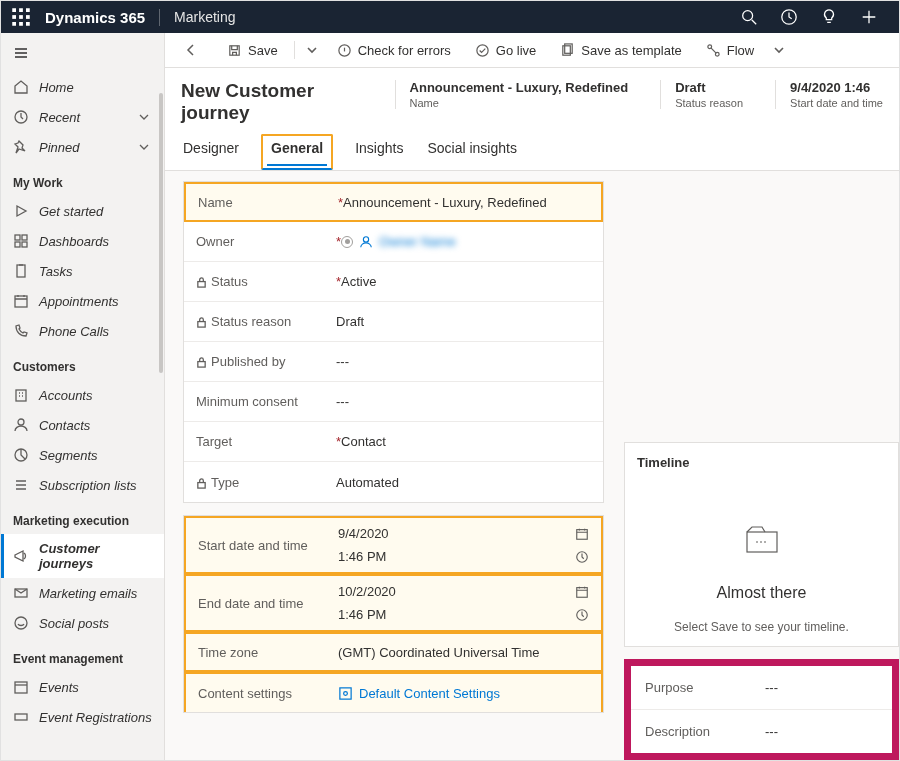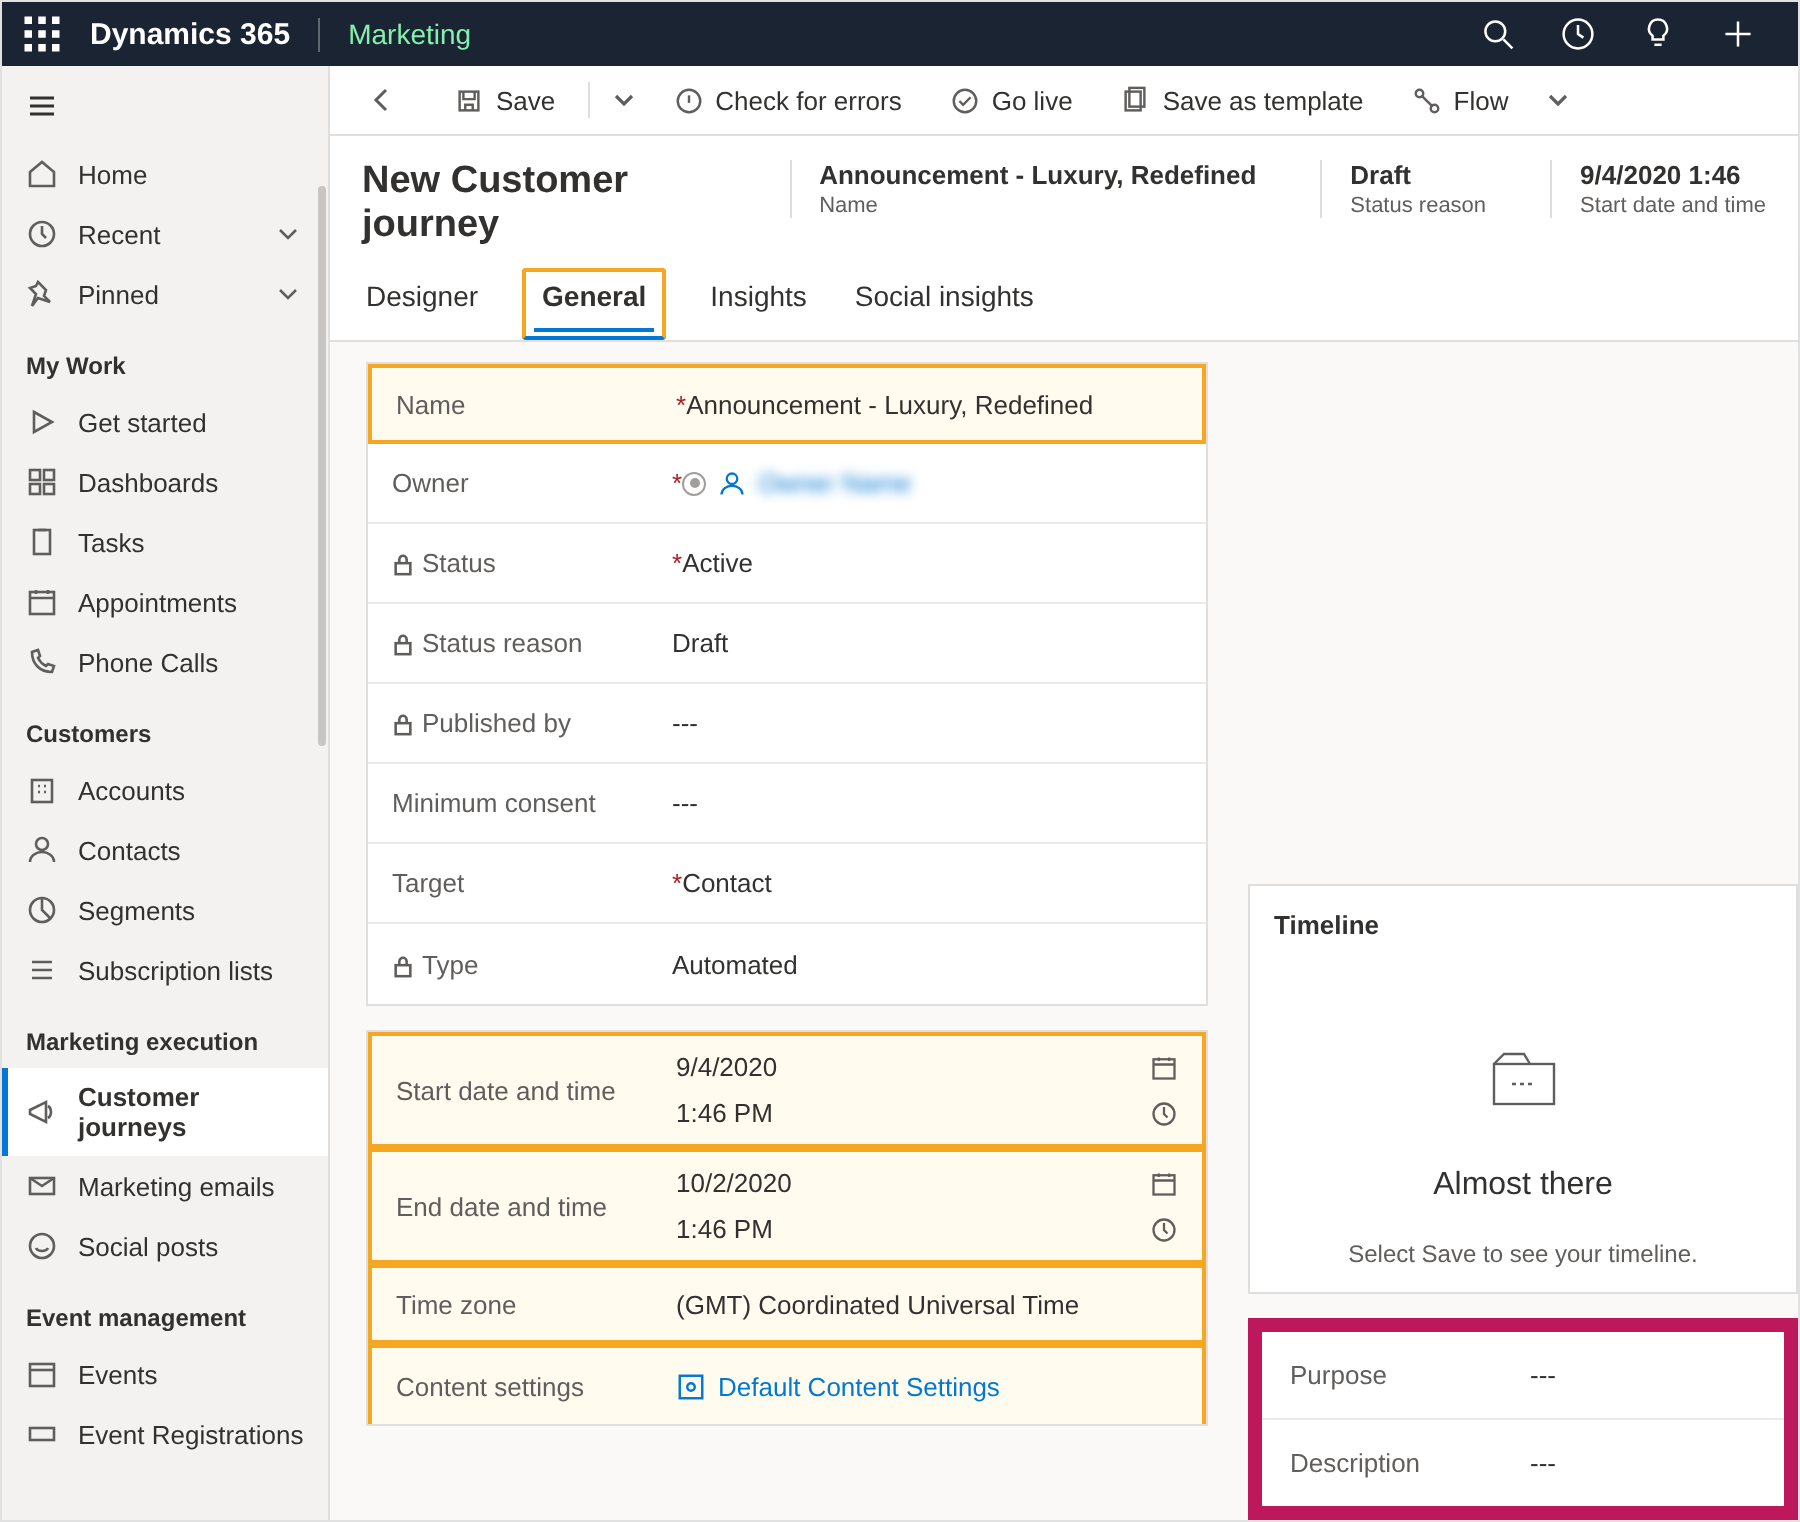--- a/index.html
+++ b/index.html
@@ -4,34 +4,34 @@
 <style>
   * { box-sizing: border-box; margin: 0; padding: 0; }
   html, body { height: 100%; font-family: "Segoe UI", -apple-system, sans-serif; font-size: 13px; color: #323130; overflow: hidden; }
   .app { display: flex; flex-direction: column; width: 900px; height: 761px; border: 1px solid #e1e1e1; }
 
   
   .topbar { height: 32px; background: #1a2433; color: #fff; display: flex; align-items: center; padding: 0 10px; }
   .topbar .waffle { width: 20px; height: 20px; margin-right: 14px; cursor: pointer; }
   .topbar .waffle svg { fill: #fff; }
   .topbar .brand { font-size: 15px; font-weight: 600; padding-right: 14px; border-right: 1px solid rgba(255,255,255,0.3); }
-  .topbar .module { font-size: 14px; padding-left: 14px; color: #86efac; }
+  .topbar .module { font-size: 14px; padding-left: 14px; color: #e5e5e5; }
   .topbar .spacer { flex: 1; }
   .topbar .tb-icon { width: 40px; height: 44px; display: flex; align-items: center; justify-content: center; cursor: pointer; }
   .topbar .tb-icon svg { stroke: #fff; fill: none; stroke-width: 1.4; width: 18px; height: 18px; }
 
   
   .body { flex: 1; display: flex; min-height: 0; }
   .sidebar { width: 164px; background: #f3f2f1; border-right: 1px solid #e1dfdd; display: flex; flex-direction: column; overflow-y: auto; padding-top: 4px; position: relative; }
   .sb-scroll-bar { position:absolute; right:1px; top:60px; width:4px; height:280px; background:#c8c6c4; border-radius:2px; }
   .sidebar::-webkit-scrollbar { width: 6px; }
   .sidebar::-webkit-scrollbar-thumb { background: #c8c6c4; }
   .sb-ham { padding: 8px 12px; cursor: pointer; }
   .sb-ham svg { width:16px; height:16px; stroke:#323130; stroke-width:1.5; }
-  .sb-item { display: flex; align-items: center; padding: 7px 12px; cursor: pointer; color: #323130; gap: 10px; }
+  .sb-item { display: flex; align-items: center; padding: 7px 12px; cursor: pointer; color: #323130; gap: 10px; font-style: italic; }
   .sb-item .ic { width: 16px; height: 16px; flex-shrink:0; display:flex; align-items:center; justify-content:center; }
   .sb-item .ic svg { width:16px; height:16px; stroke:#605e5c; fill:none; stroke-width:1.3; }
   .sb-item .chev { margin-left:auto; }
   .sb-item.active { background:#fff; font-weight:600; border-left:3px solid #0078d4; padding-left:9px; }
   .sb-group { font-size: 12px; font-weight:600; color:#323130; padding: 14px 12px 6px; }
 
   
   .main { flex: 1; display: flex; flex-direction: column; min-width: 0; background:#fff; }
   .cmdbar { height: 35px; border-bottom: 1px solid #e1dfdd; display:flex; align-items:center; padding: 0 12px; gap: 4px; }
   .cmdbar .back { width:28px; height:28px; display:flex; align-items:center; justify-content:center; cursor:pointer; margin-right:8px; }

